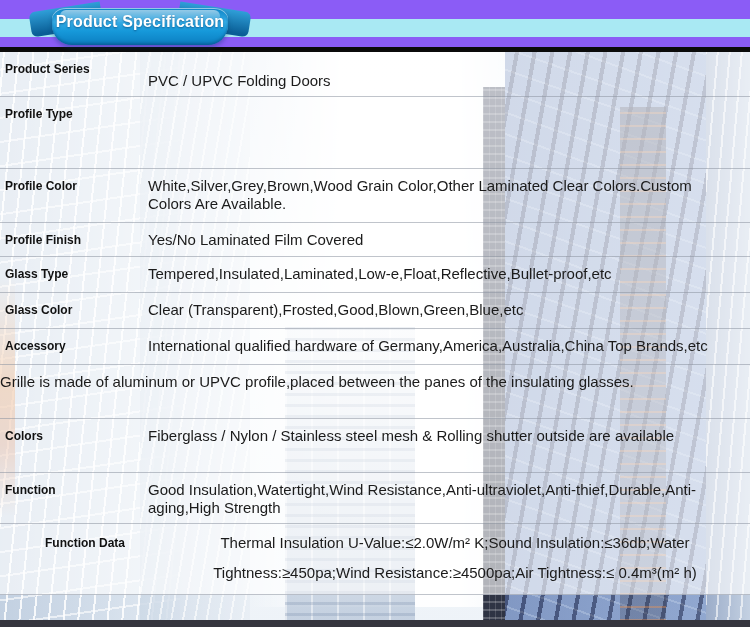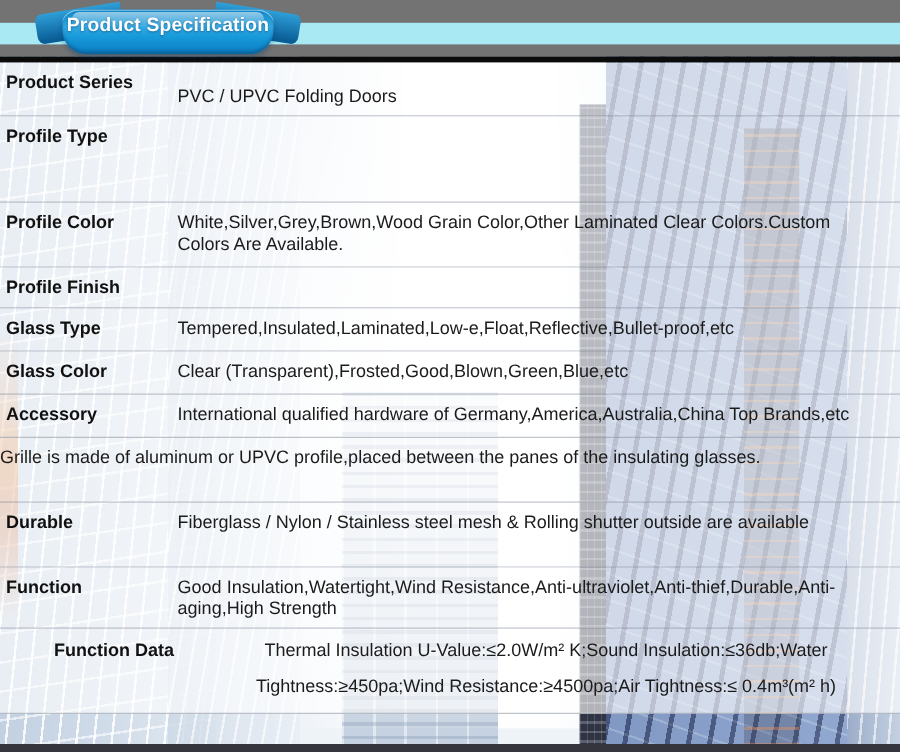--- a/index.html
+++ b/index.html
@@ -1,17 +1,17 @@
 <!DOCTYPE html>
 <html><head>
 <meta charset="utf-8">
 <style>
   html,body{margin:0;padding:0;background:#ffffff;}
   .stage{
-    position:relative;width:750px;height:627px;overflow:hidden;background:#737373;
+    position:relative;width:750px;height:627px;overflow:hidden;background:#8b5cf6;
     font-family:"Liberation Sans",sans-serif;
   }
   
   .photo{position:absolute;left:0;top:47px;width:750px;height:580px;overflow:hidden;z-index:1;
     background:linear-gradient(180deg,#e9eff6 0%,#f7fafc 45%,#eef3f8 100%);}
   .sky-glow{position:absolute;left:250px;top:0;width:300px;height:560px;
     background:linear-gradient(90deg,rgba(255,255,255,0) 0%,rgba(255,255,255,.95) 30%,rgba(255,255,255,.95) 70%,rgba(255,255,255,0) 100%);}
   .bldg{position:absolute;}
   .bldg-left-main{left:-70px;top:-30px;width:250px;height:660px;transform:skewY(-14deg);
     background:
@@ -74,21 +74,21 @@
   .spec-row:nth-child(4){min-height:34px}
   .spec-row:nth-child(5){min-height:36px}
   .spec-row:nth-child(6){min-height:36px}
   .spec-row:nth-child(7){min-height:36px}
   .spec-row:nth-child(8){min-height:54px}
   .spec-row:nth-child(9){min-height:54px}
   .spec-row:nth-child(10){min-height:36px}
   .spec-row:nth-child(11){min-height:54px}
   .spec-row:nth-child(12){min-height:67px}
   .spec-label{width:148px;flex:0 0 148px;box-sizing:border-box;padding:8px 4px 6px 5px;
-    font-size:15px;font-weight:bold;color:#111111;line-height:18px;}
+    font-size:12px;font-weight:bold;color:#111111;line-height:18px;}
   .spec-value{flex:1;box-sizing:border-box;padding:8px 28px 6px 0;
     font-size:15px;color:#1b1b1b;line-height:18px;white-space:pre-line;}
   .row-series .spec-value{font-weight:normal;margin-top:12px;}
   .row-funcdata .spec-value{line-height:30px;padding-top:4px;text-align:center;}
   .row-funcdata .spec-label{padding-top:10px;margin-left:40px;}
 </style>
 </head>
 <body>
 
 <div class="stage">
@@ -125,20 +125,21 @@
       <div class="spec-label">Profile Type</div>
     </div>
 
     <div class="spec-row">
       <div class="spec-label">Profile Color</div>
       <div class="spec-value">White,Silver,Grey,Brown,Wood Grain Color,Other Laminated Clear Colors.Custom Colors Are Available.</div>
     </div>
 
     <div class="spec-row">
       <div class="spec-label">Profile Finish</div>
+      <div class="spec-value">Yes/No Laminated Film Covered</div>
     </div>
 
     <div class="spec-row">
       <div class="spec-label">Glass Type</div>
       <div class="spec-value">Tempered,Insulated,Laminated,Low-e,Float,Reflective,Bullet-proof,etc</div>
     </div>
 
     <div class="spec-row">
       <div class="spec-label">Glass Color</div>
       <div class="spec-value">Clear (Transparent),Frosted,Good,Blown,Green,Blue,etc</div>
@@ -148,21 +149,21 @@
     <div class="spec-row">
       <div class="spec-label">Accessory</div>
       <div class="spec-value">International qualified hardware of Germany,America,Australia,China Top Brands,etc</div>
     </div>
 
     <div class="spec-row">
       <div class="spec-value">Grille is made of aluminum or UPVC profile,placed between the panes of the insulating glasses.</div>
     </div>
 
     <div class="spec-row">
-      <div class="spec-label">Durable</div>
+      <div class="spec-label">Colors</div>
       <div class="spec-value">Fiberglass / Nylon / Stainless steel mesh &amp; Rolling shutter outside are available</div>
     </div>
 
     <div class="spec-row">
       <div class="spec-label">Function</div>
       <div class="spec-value">Good Insulation,Watertight,Wind Resistance,Anti-ultraviolet,Anti-thief,Durable,Anti-aging,High Strength</div>
     </div>
 
     <div class="spec-row row-funcdata">
       <div class="spec-label">Function Data</div>

